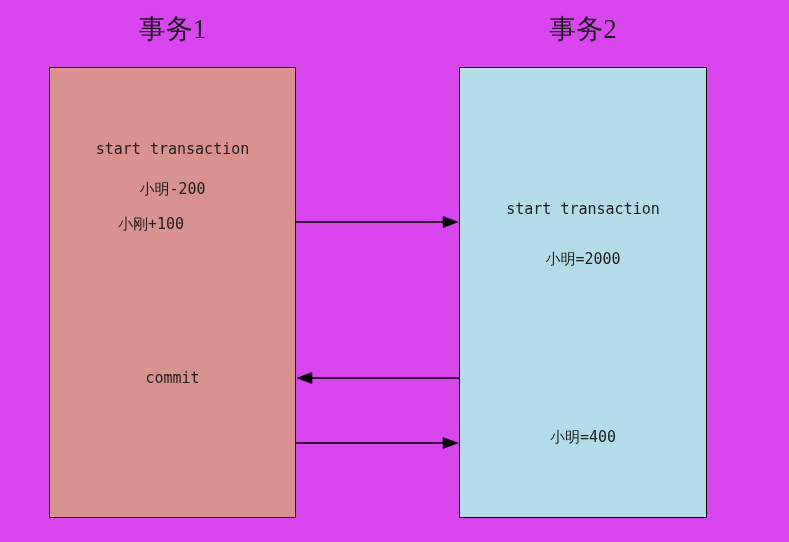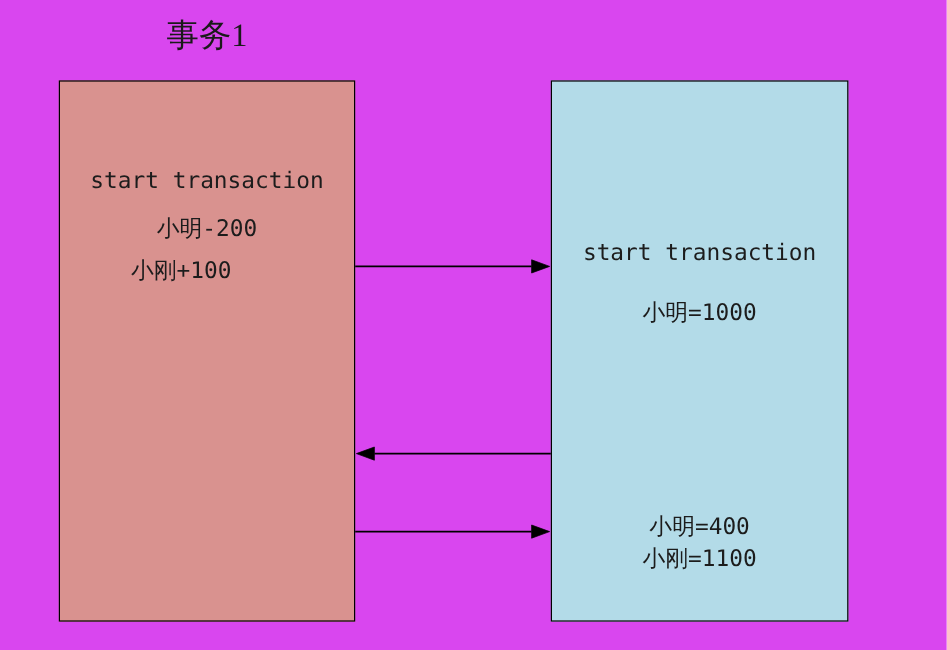--- a/index.html
+++ b/index.html
@@ -40,21 +40,21 @@
   }
   #box-tx2 {
     left: 459px; top: 67px;
     width: 248px; height: 451px;
     background: #b3dbe8;
   }
 
   .mono-line {
     position: absolute;
     font-family: "DejaVu Sans Mono", "Liberation Mono", monospace;
-    font-size: 19px;
+    font-size: 15px;
     color: #1c1c1c;
     text-align: center;
     white-space: nowrap;
     line-height: 1;
   }
 
   
   #l1-start   { left: 49px;  top: 142px; width: 247px; }
   #l1-ming    { left: 49px;  top: 182px; width: 247px; }
   #l1-gang    { left: 49px;  top: 217px; width: 204px; }
@@ -75,33 +75,34 @@
     overflow: visible;
     pointer-events: none;
   }
 </style>
 </head>
 <body>
 
 <div id="canvas">
 
   <div class="title" id="title-tx1">事务1</div>
+  <div class="title" id="title-tx2">事务2</div>
 
   <div class="txbox" id="box-tx1"></div>
 
   <div class="mono-line" id="l1-start">start transaction</div>
   <div class="mono-line" id="l1-ming">小明-200</div>
   <div class="mono-line" id="l1-gang">小刚+100</div>
+  <div class="mono-line" id="l1-commit">commit</div>
 
   <div class="txbox" id="box-tx2"></div>
 
   <div class="mono-line" id="r2-start">start transaction</div>
-  <div class="mono-line" id="r2-ming">小明=1000</div>
+  <div class="mono-line" id="r2-ming">小明=2000</div>
   <div class="mono-line" id="r2-ming2">小明=400</div>
-  <div class="mono-line" id="r2-gang2">小刚=1100</div>
 
   <svg class="arrow-svg" id="arrow-layer" viewBox="0 0 789 542">
     <g id="arrow-group" fill="#000000" stroke="#000000">
         <line x1="296" y1="222" x2="443" y2="222" stroke="#000000" stroke-width="1.6"></line>
         <polygon points="458,222 443,216.5 443,227.5" fill="#000000" stroke="#000000" stroke-width="0.6" stroke-linejoin="miter"></polygon>
         <line x1="459" y1="378" x2="312" y2="378" stroke="#000000" stroke-width="1.6"></line>
         <polygon points="297,378 312,372.5 312,383.5" fill="#000000" stroke="#000000" stroke-width="0.6" stroke-linejoin="miter"></polygon>
         <line x1="296" y1="443" x2="443" y2="443" stroke="#000000" stroke-width="1.6"></line>
         <polygon points="458,443 443,437.5 443,448.5" fill="#000000" stroke="#000000" stroke-width="0.6" stroke-linejoin="miter"></polygon>
       </g>

